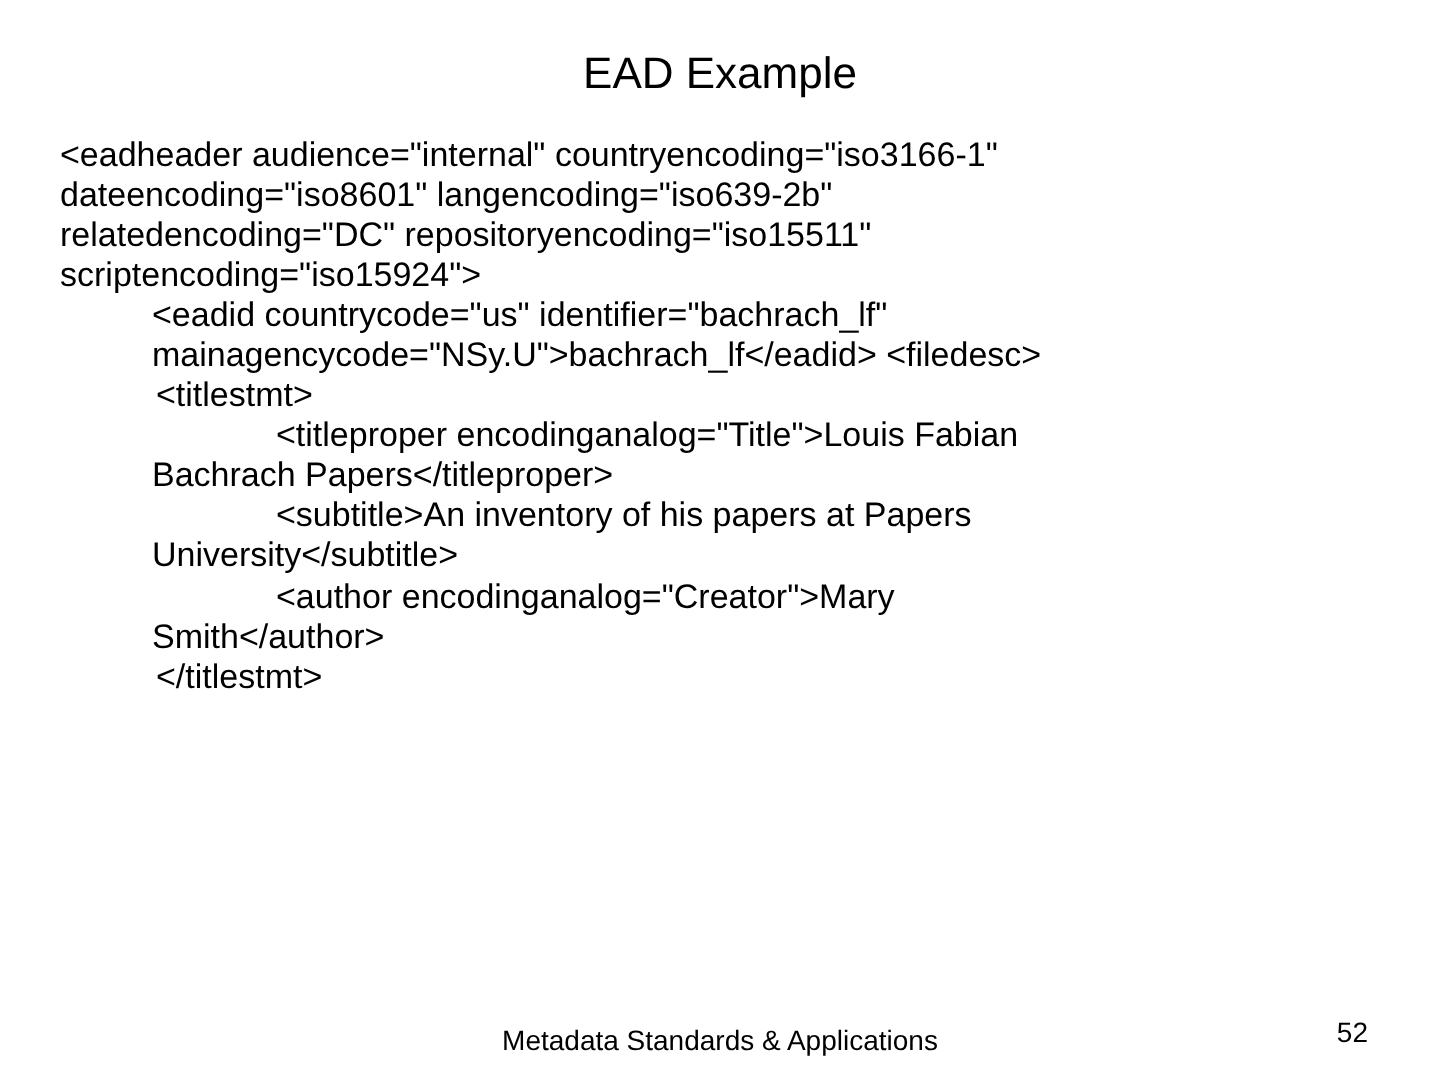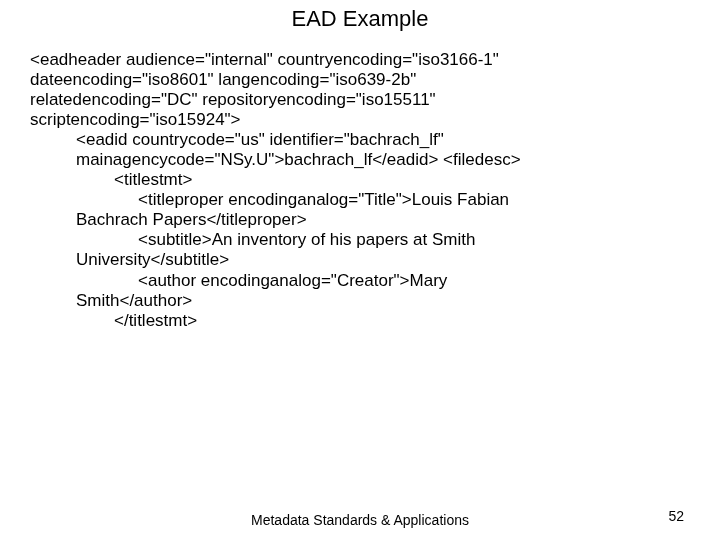--- a/index.html
+++ b/index.html
@@ -8,31 +8,31 @@
     width: 720px;
     height: 540px;
     font-family: Arial, sans-serif;
     background: #fff;
     position: relative;
     overflow: hidden;
   }
   .title {
     text-align: center;
     font-size: 22px;
-    padding-top: 6px;
+    padding-top: 24px;
     padding-bottom: 18px;
   }
   .body-block {
     font-size: 17px;
     line-height: 1.18;
     padding-left: 30px;
     padding-right: 30px;
   }
   .indent1 { margin-left: 46px; }
-  .indent2 { margin-left: 84px; }
+  .indent2 { margin-left: 48px; }
   .indent3 { margin-left: 108px; }
   .footer {
     position: absolute;
     bottom: 12px;
     width: 100%;
     font-size: 14px;
   }
   .footer-center {
     text-align: center;
     margin-top: 12px;
@@ -52,21 +52,21 @@
 <div class="body-block">
   <div><span class="red">&lt;eadheader</span><span> audience="internal" countryencoding="iso3166-1"</span></div>
   <div>dateencoding="iso8601" langencoding="iso639-2b"</div>
   <div>relatedencoding="DC" repositoryencoding="iso15511"</div>
   <div>scriptencoding="iso15924"&gt;</div>
   <div class="indent1"><span class="red">&lt;eadid</span><span> countrycode="us" identifier="bachrach_lf"</span></div>
   <div class="indent1"><span>mainagencycode="NSy.U"&gt;bachrach_lf&lt;/eadid&gt;   </span><span class="red">&lt;filedesc&gt;</span></div>
   <div class="indent2">&lt;titlestmt&gt;</div>
   <div class="indent3"><span class="red">&lt;titleproper</span><span> encodinganalog="Title"&gt;Louis Fabian</span></div>
   <div class="indent1">Bachrach Papers&lt;/titleproper&gt;</div>
-  <div class="indent3"><span class="red">&lt;subtitle&gt;</span><span>An inventory of his papers at Smith</span></div>
+  <div class="indent3"><span class="red">&lt;subtitle&gt;</span><span>An inventory of his papers at Papers</span></div>
   <div class="indent1">University&lt;/subtitle&gt;</div>
   <div class="indent3"><span class="red">&lt;author</span><span> encodinganalog="Creator"&gt;Mary</span></div>
   <div class="indent1">Smith&lt;/author&gt;</div>
   <div class="indent2">&lt;/titlestmt&gt;</div>
 </div>
 
 <div class="footer">
   <div class="footer-center">Metadata Standards &amp; Applications</div>
   <div class="footer-right">52</div>
 </div>

